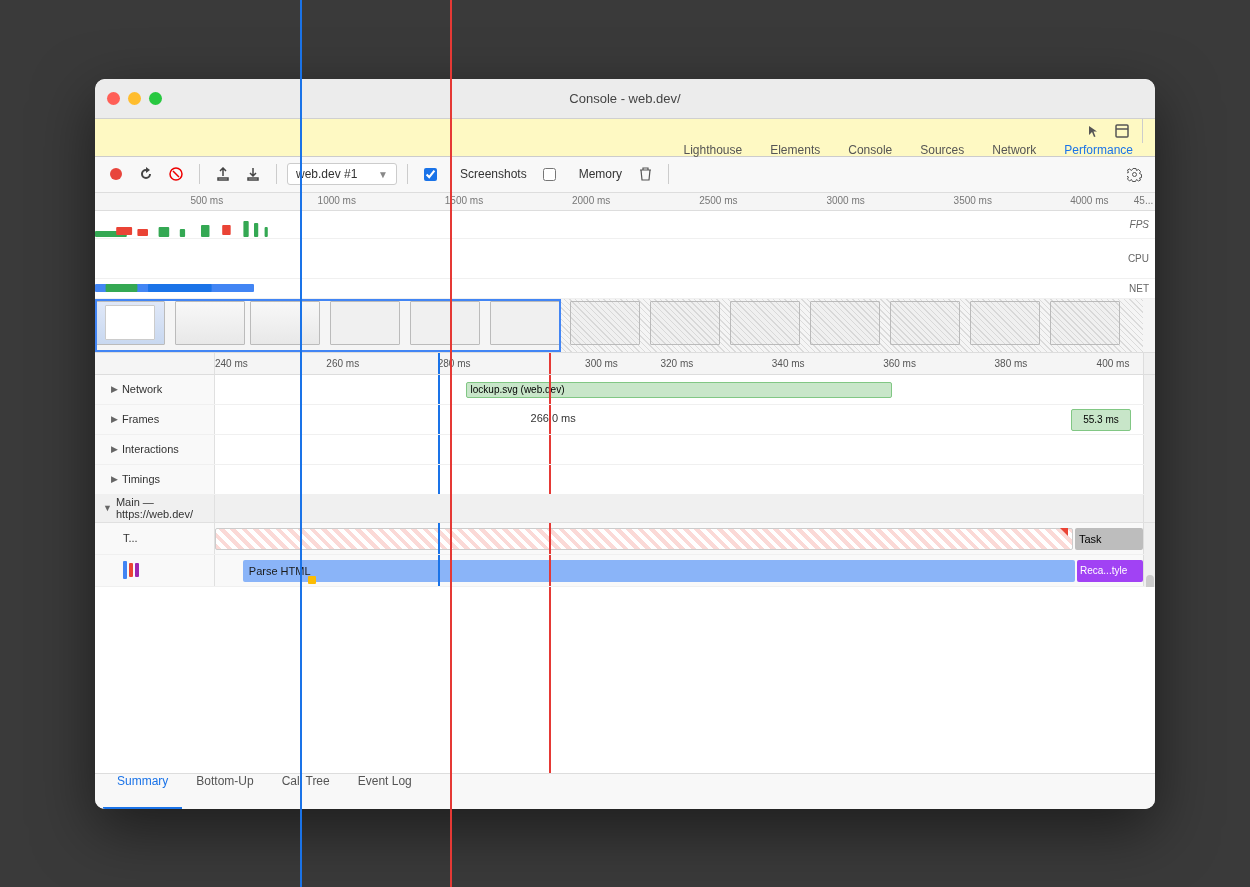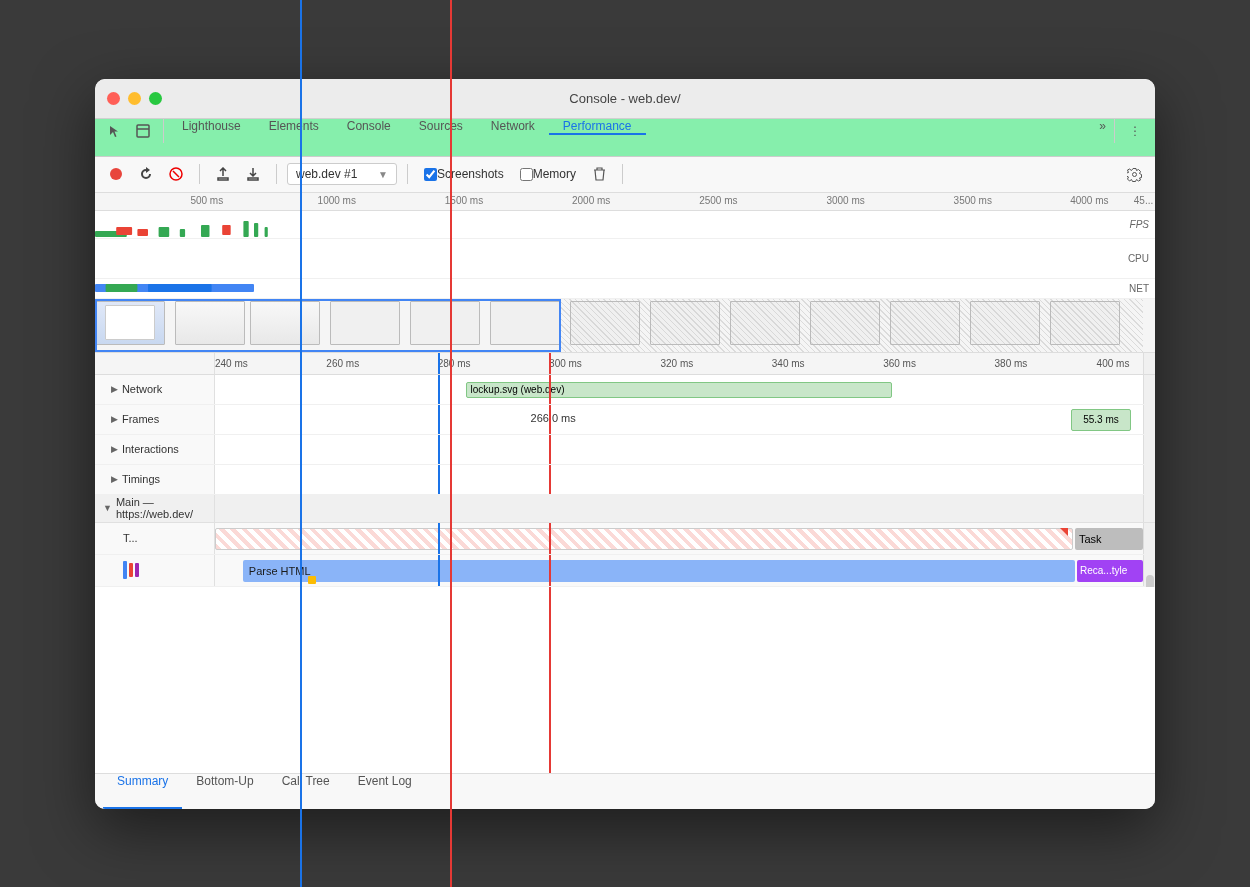--- a/index.html
+++ b/index.html
@@ -44,26 +44,27 @@
     .titlebar-title {
       position: absolute;
       left: 50%;
       transform: translateX(-50%);
       font-size: 13px;
       color: #444;
       font-weight: 500;
     }
     
     .tabbar {
-      background: #86efac;
+      background: #fef9c3;
       height: 38px;
       display: flex;
-      align-items: flex-start;
+      align-items: flex-end;
       border-bottom: 1px solid #ccc;
       padding: 0 8px;
+      flex-direction: column;
     }
     .tabbar-left {
       display: flex;
       align-items: center;
       gap: 4px;
       padding-right: 8px;
       border-right: 1px solid #ccc;
       margin-right: 4px;
     }
     .tab-icon-btn {
@@ -147,21 +148,21 @@
       border-radius: 3px;
       background: white;
       font-size: 12px;
       color: #333;
       cursor: pointer;
       min-width: 110px;
     }
     .checkbox-label {
       display: flex;
       align-items: center;
-      gap: 0;
+      gap: 23px;
       font-size: 12px;
       color: #333;
       cursor: pointer;
       margin: 0 6px;
     }
     .checkbox-label input { accent-color: #1a73e8; }
     .toolbar-end {
       margin-left: auto;
     }
     
@@ -517,21 +518,21 @@
   </div>
 
   <div class="main-area">
 
     <div style="display:flex;flex-direction:row;flex-shrink:0;">
       <div style="width:120px;min-width:120px;background:#f5f5f5;border-right:1px solid #e0e0e0;border-bottom:1px solid #ddd;height:22px;"></div>
       <div class="detail-ruler" style="flex:1;position:relative;overflow:hidden;">
         <span class="detail-tick" style="left:0px;">240 ms</span>
         <span class="detail-tick" style="left:12%;">260 ms</span>
         <span class="detail-tick" style="left:24%;">280 ms</span>
-        <span class="detail-tick" style="left:36%;">300 ms</span>
+        <span class="detail-tick" style="left:36%;padding-left:36px;">300 ms</span>
         <span class="detail-tick" style="left:48%;">320 ms</span>
         <span class="detail-tick" style="left:60%;">340 ms</span>
         <span class="detail-tick" style="left:72%;">360 ms</span>
         <span class="detail-tick" style="left:84%;">380 ms</span>
         <span class="detail-tick" style="left:95%;">400 ms</span>
 
         <div class="time-indicator" style="left:36%;"></div>
 
         <div class="blue-line" style="left:24%;"></div>
       </div>

